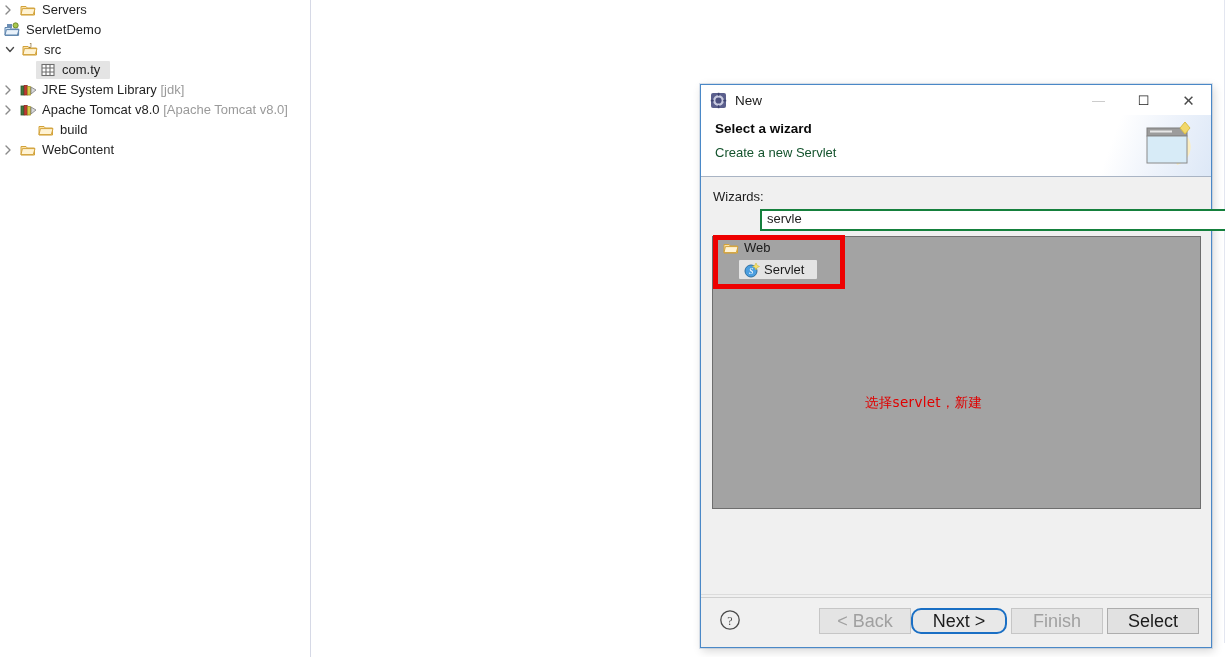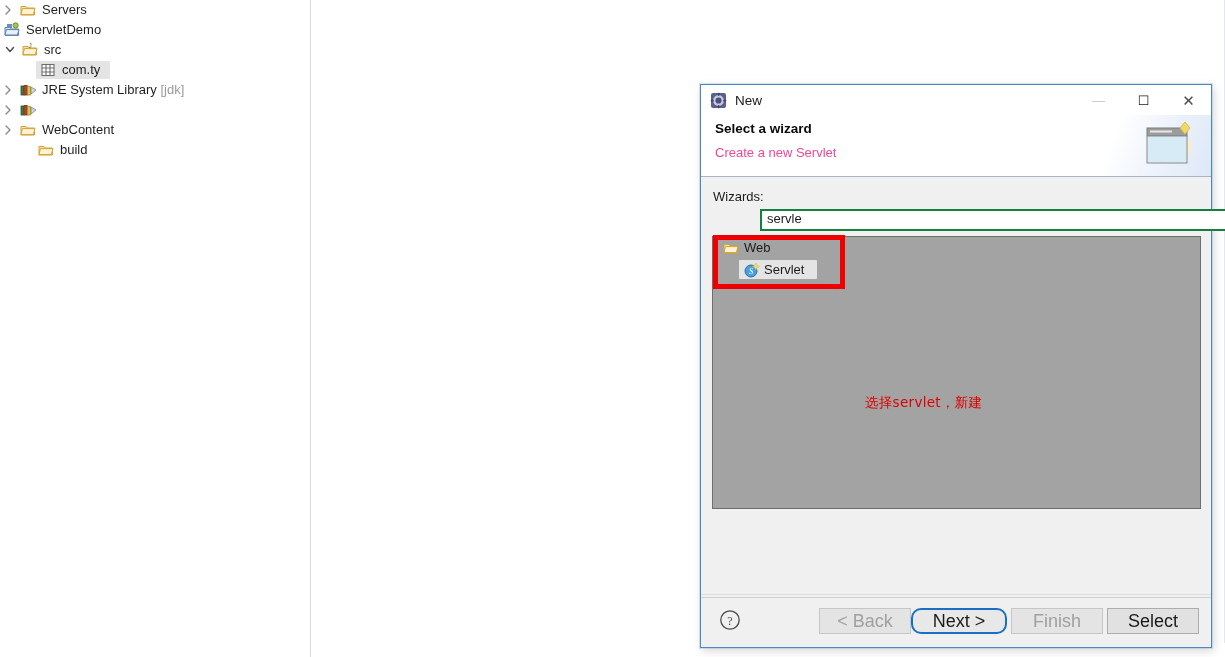--- a/index.html
+++ b/index.html
@@ -157,21 +157,21 @@
     position: absolute;
     left: 14px; top: 6px;
     font-size: 13.5px;
     font-weight: bold;
     color: #0a0a0a;
   }
   .dlg-header .h-sub {
     position: absolute;
     left: 14px; top: 30px;
     font-size: 13px;
-    color: #ec4899;
+    color: #14532d;
   }
   .dlg-header .h-banner {
     position: absolute;
     right: 0; top: 0;
     width: 150px; height: 61px;
     background: linear-gradient(110deg, #ffffff 0%, #ffffff 35%, #eef3fb 65%, #dde8f7 100%);
   }
   .banner-art {
     position: absolute;
     right: 12px; top: 5px;
@@ -376,43 +376,44 @@
             </svg>
           </span>
           <span class="ico" style="left: 20px; padding-top: 2px;">
             <svg class="icn" width="17" height="16" viewBox="0 0 17 16">
               <rect x="1" y="4" width="3" height="9" fill="#3f7a3f" stroke="#2c542c" stroke-width=".8"></rect>
               <rect x="4.2" y="3.4" width="3" height="9.6" fill="#c03a2f" stroke="#8a2a21" stroke-width=".8"></rect>
               <rect x="7.4" y="4.6" width="3" height="8.4" fill="#d6c84a" stroke="#9c8f22" stroke-width=".8"></rect>
               <path d="M11 5 L16 8 L11 12 Z" fill="#d8d8d8" stroke="#7d7d7d" stroke-width=".8"></path>
             </svg>
           </span>
+          <span class="lbl" style="left: 42px;">Apache Tomcat v8.0<span class="dim"> [Apache Tomcat v8.0]</span></span>
+        </div>
+        <div class="tree-row">
+          <span class="ico" style="left: 38px; padding-top: 2px;">
+            <svg class="icn" width="16" height="16" viewBox="0 0 16 16">
+              <path d="M1 4.5 L6 4.5 L7.4 6 L14.5 6 L14.5 13 L1 13 Z" fill="#fde3a7" stroke="#d2a23a" stroke-width="1"></path>
+              <path d="M2.4 6.6 L15 6.6 L13.3 12.6 L1 12.6 Z" fill="#fff3d4" stroke="#d2a23a" stroke-width="1"></path>
+            </svg>
+          </span>
+          <span class="lbl" style="left: 60px;">build</span>
         </div>
         <div class="tree-row">
           <span class="twisty" style="left: 2px;">
             <svg class="icn" width="12" height="20" viewBox="0 0 12 20">
               <path d="M4 6 L8 10 L4 14" fill="none" stroke="#8a8a8a" stroke-width="1.4" stroke-linecap="round" stroke-linejoin="round"></path>
             </svg>
           </span>
           <span class="ico" style="left: 20px; padding-top: 2px;">
             <svg class="icn" width="16" height="16" viewBox="0 0 16 16">
               <path d="M1 4.5 L6 4.5 L7.4 6 L14.5 6 L14.5 13 L1 13 Z" fill="#fde3a7" stroke="#d2a23a" stroke-width="1"></path>
               <path d="M2.4 6.6 L15 6.6 L13.3 12.6 L1 12.6 Z" fill="#fff3d4" stroke="#d2a23a" stroke-width="1"></path>
             </svg>
           </span>
           <span class="lbl" style="left: 42px;">WebContent</span>
-        </div>
-        <div class="tree-row">
-          <span class="ico" style="left: 38px; padding-top: 2px;">
-            <svg class="icn" width="16" height="16" viewBox="0 0 16 16">
-              <path d="M1 4.5 L6 4.5 L7.4 6 L14.5 6 L14.5 13 L1 13 Z" fill="#fde3a7" stroke="#d2a23a" stroke-width="1"></path>
-              <path d="M2.4 6.6 L15 6.6 L13.3 12.6 L1 12.6 Z" fill="#fff3d4" stroke="#d2a23a" stroke-width="1"></path>
-            </svg>
-          </span>
-          <span class="lbl" style="left: 60px;">build</span>
         </div>
       </div>
   </div>
 
   <div class="editor-pane">
     <div class="editor-pane-inner"></div>
   </div>
   <div class="hscroll-track">
     <div class="hscroll-thumb"></div>
   </div>

